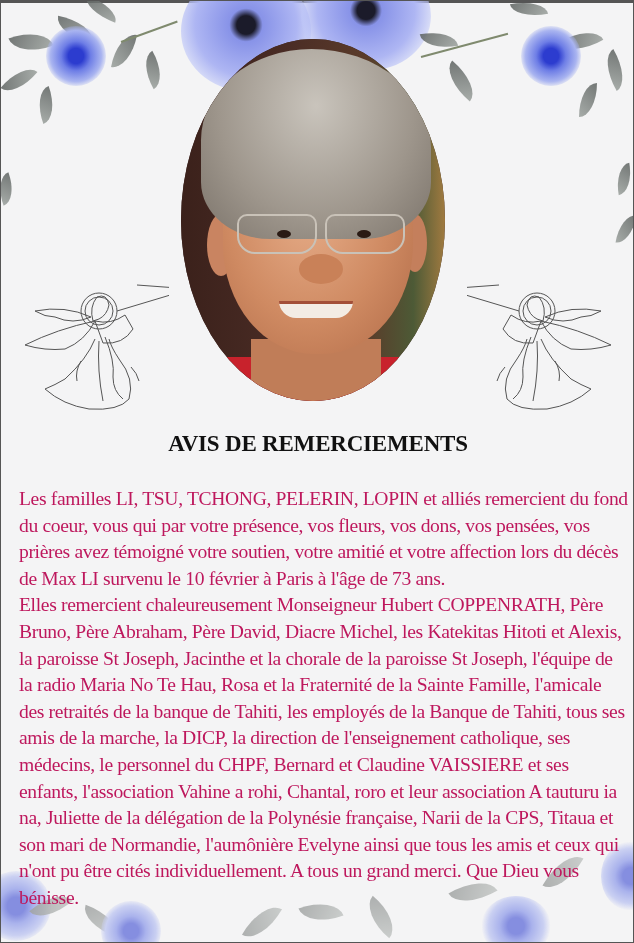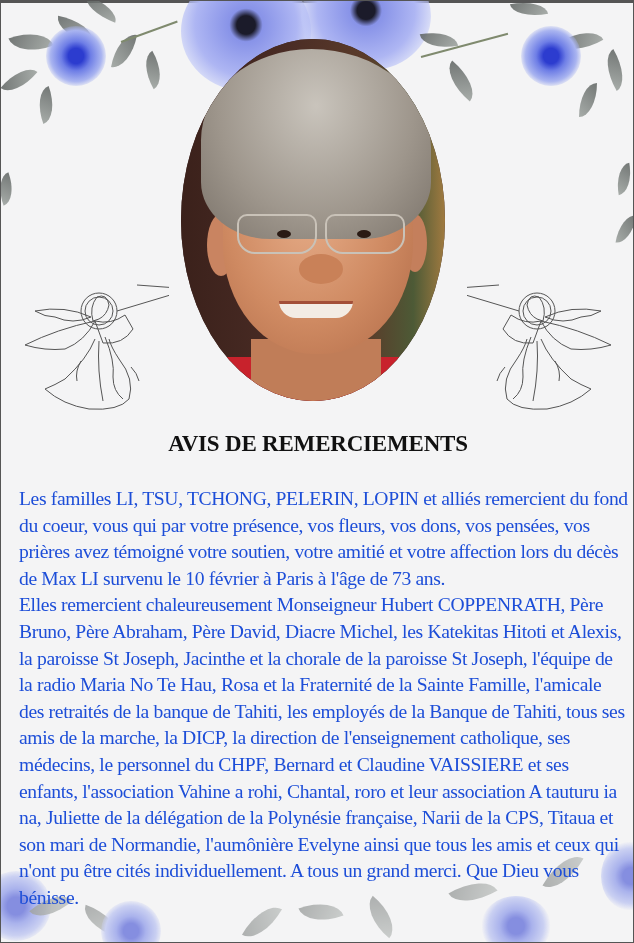--- a/index.html
+++ b/index.html
@@ -34,21 +34,21 @@
   .photo .shirt { position: absolute; left: 0; top: 318px; width: 264px; height: 60px; background: #c8222c; }
 
   
   .angel { position: absolute; width: 150px; height: 140px; }
   .angel.left { left: 18px; top: 270px; }
   .angel.right { left: 466px; top: 270px; }
   .angel svg { width: 100%; height: 100%; }
 
   .title { position: absolute; left: 0; width: 634px; top: 430px; text-align: center; font-weight: bold; font-size: 23px; color: #111;
            text-underline-offset: 3px; letter-spacing: -0.2px; }
-  .body-text { position: absolute; left: 18px; top: 485px; width: 610px; font-size: 19.6px; line-height: 26.6px; color: #1d4ed8;
+  .body-text { position: absolute; left: 18px; top: 485px; width: 610px; font-size: 19.6px; line-height: 26.6px; color: #be185d;
                letter-spacing: -0.35px; }
   .body-text p { margin: 0; }
 </style>
 </head>
 <body>
 
 <div class="card">
 
   <div class="flora" style="left:0;top:0;width:634px;height:150px;">
     <div class="leaf" style="left:10px;top:30px;width:40px;height:22px;transform:rotate(-20deg);"></div>

